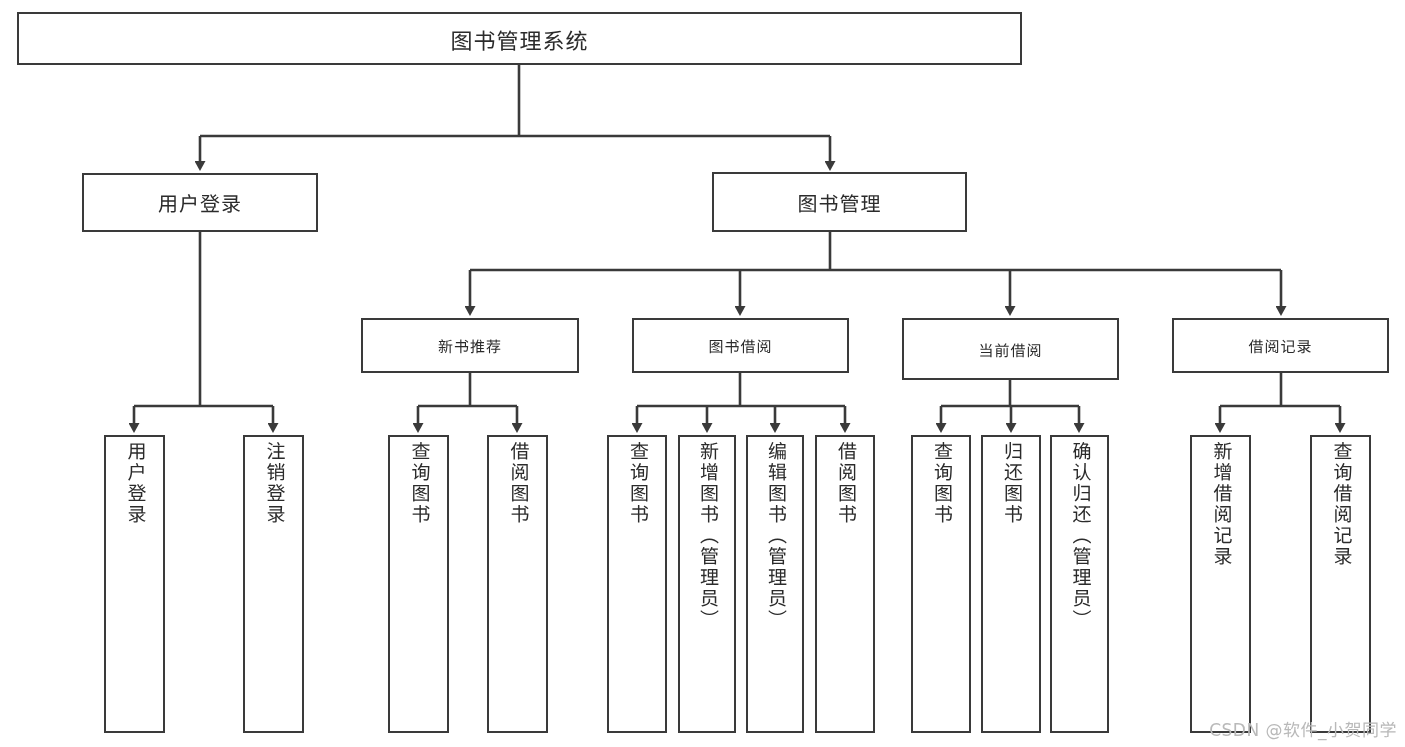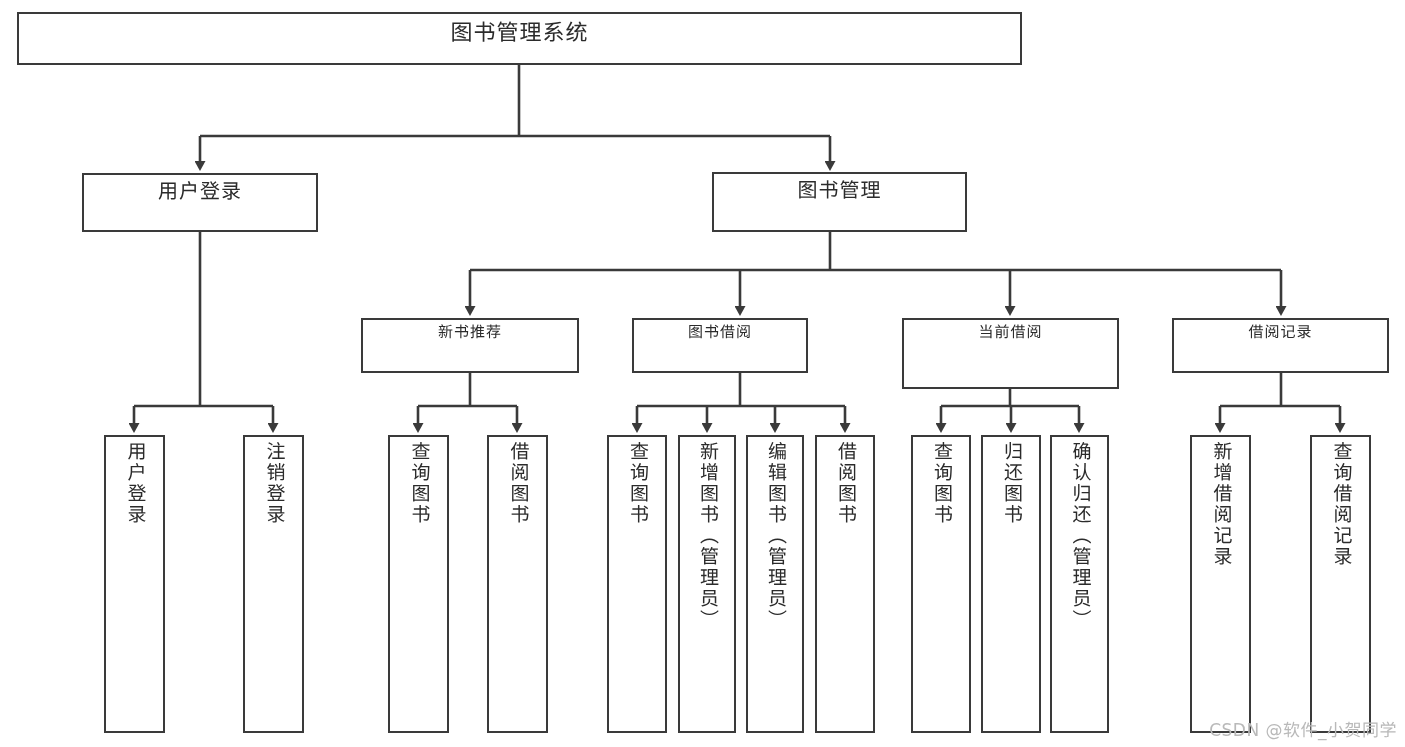--- a/index.html
+++ b/index.html
@@ -19,21 +19,21 @@
     position:absolute;left:0;top:0;
     width:1405px;height:747px;
     pointer-events:none;
   }
   .node{
     position:absolute;
     box-sizing:border-box;
     background:#ffffff;
     border:2.5px solid #3a3a3a;
     display:flex;
-    align-items:flex-start;
+    align-items:center;
     justify-content:center;
     color:#2b2b2b;
     z-index:2;
   }
   .node.root{
     font-size:22px;
     letter-spacing:1px;
   }
   .node.lvl1{
     font-size:20px;
@@ -133,24 +133,24 @@
   <div class="node lvl1" style="left:82px;top:173px;width:236px;height:59px;">
     <span>用户登录</span>
   </div>
   <div class="node lvl1" style="left:712px;top:172px;width:255px;height:60px;">
     <span>图书管理</span>
   </div>
 
   <div class="node lvl2" style="left:361px;top:318px;width:218px;height:55px;">
     <span>新书推荐</span>
   </div>
-  <div class="node lvl2" style="left:632px;top:318px;width:176px;height:55px;">
+  <div class="node lvl2" style="left:632px;top:318px;width:217px;height:55px;">
     <span>图书借阅</span>
   </div>
-  <div class="node lvl2" style="left:902px;top:318px;width:217px;height:71px;">
+  <div class="node lvl2" style="left:902px;top:318px;width:217px;height:62px;">
     <span>当前借阅</span>
   </div>
   <div class="node lvl2" style="left:1172px;top:318px;width:217px;height:55px;">
     <span>借阅记录</span>
   </div>
 
   <div class="node leaf" style="left:104px;top:435px;width:61px;height:298px;">
     <span class="vtext">用户登录</span>
   </div>
   <div class="node leaf" style="left:243px;top:435px;width:61px;height:298px;">

